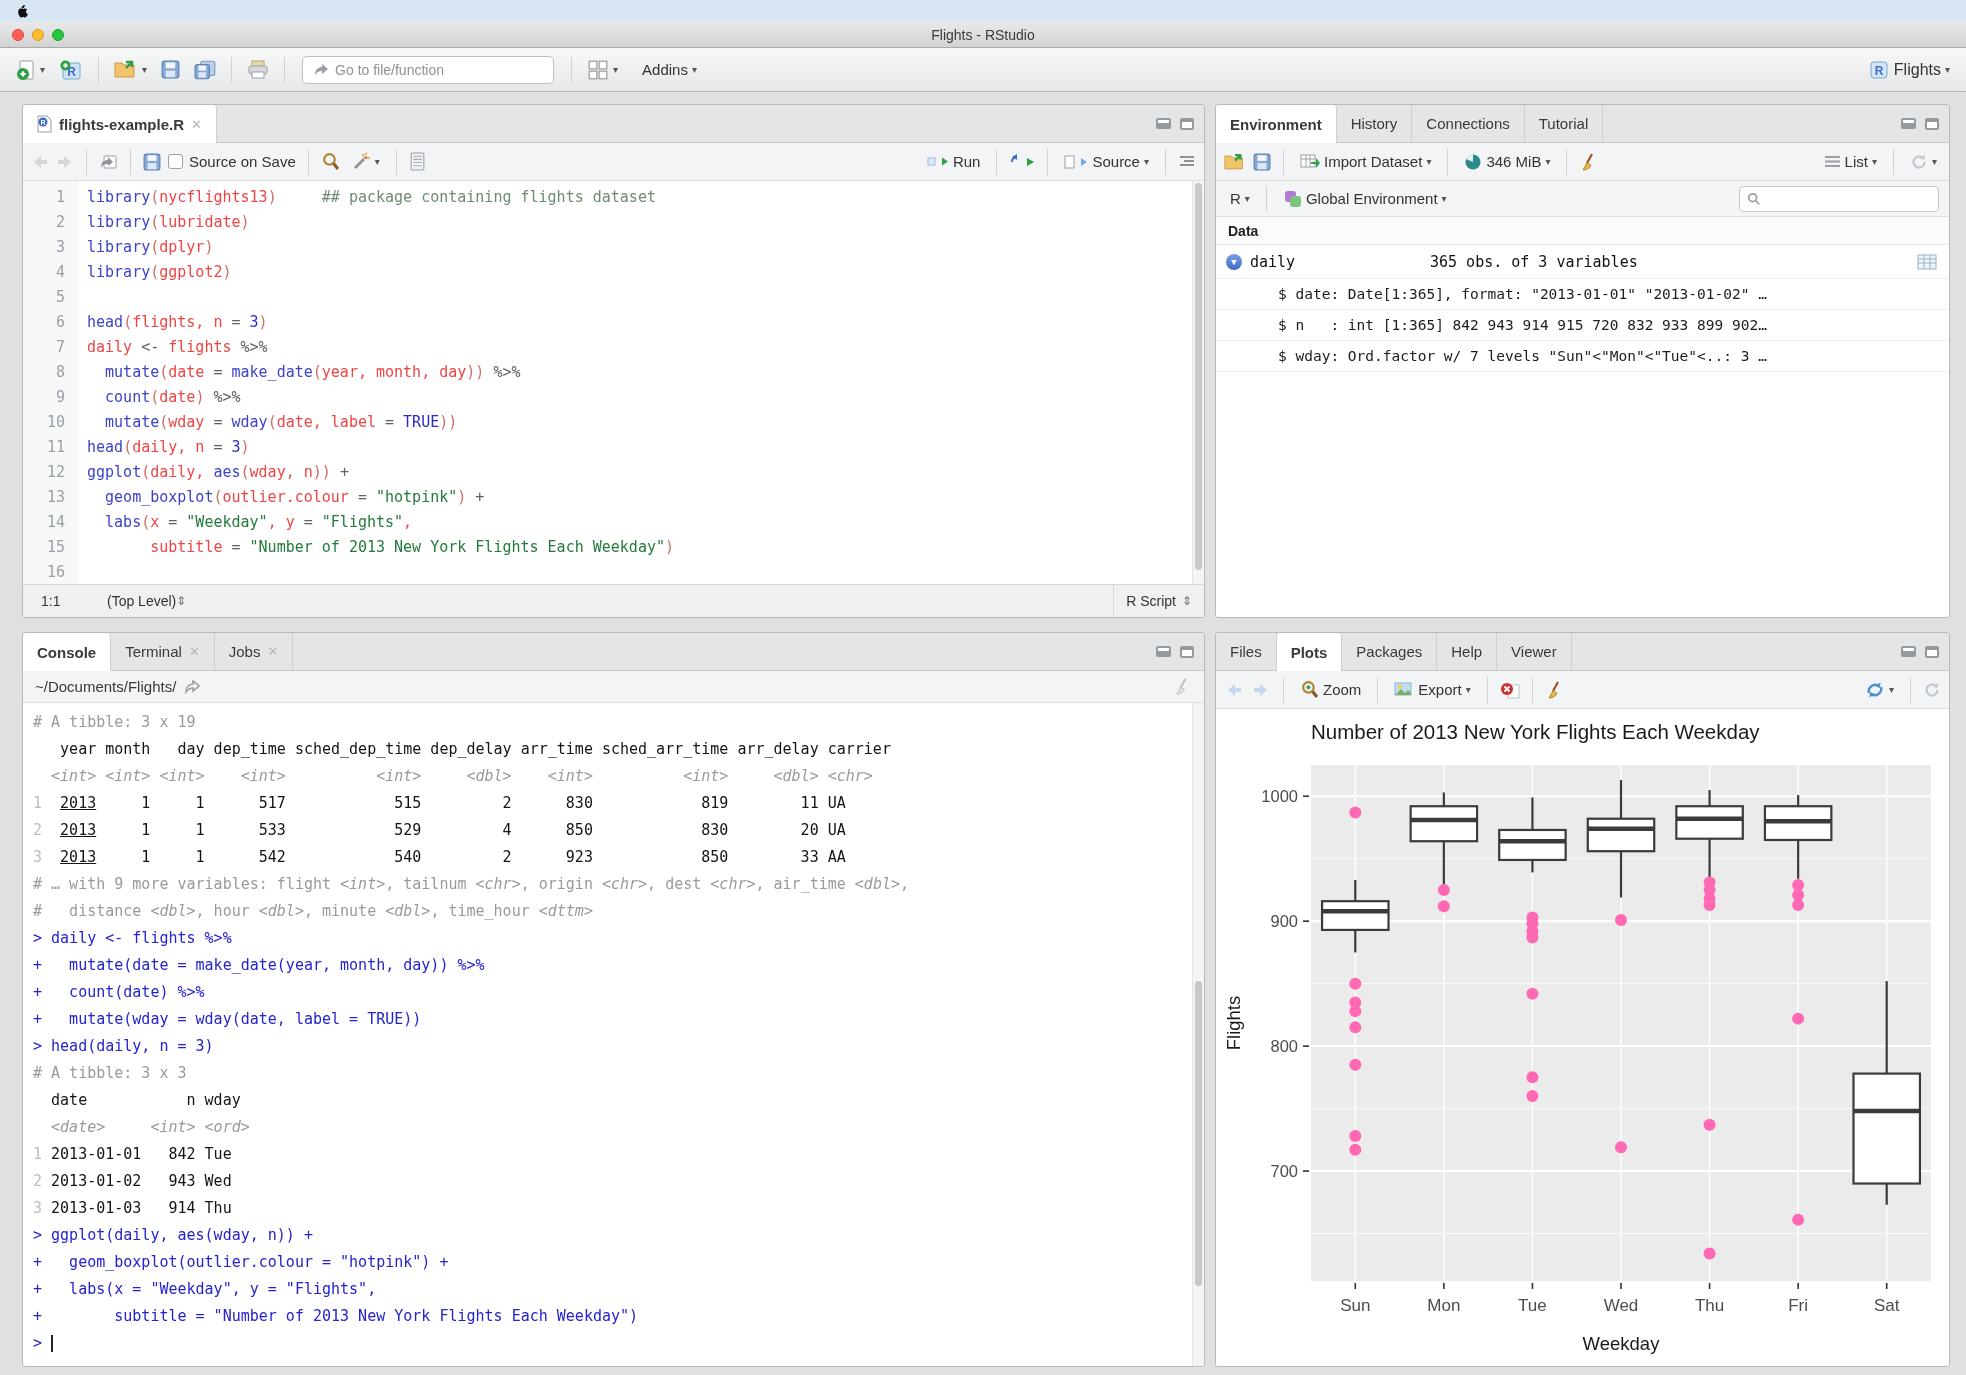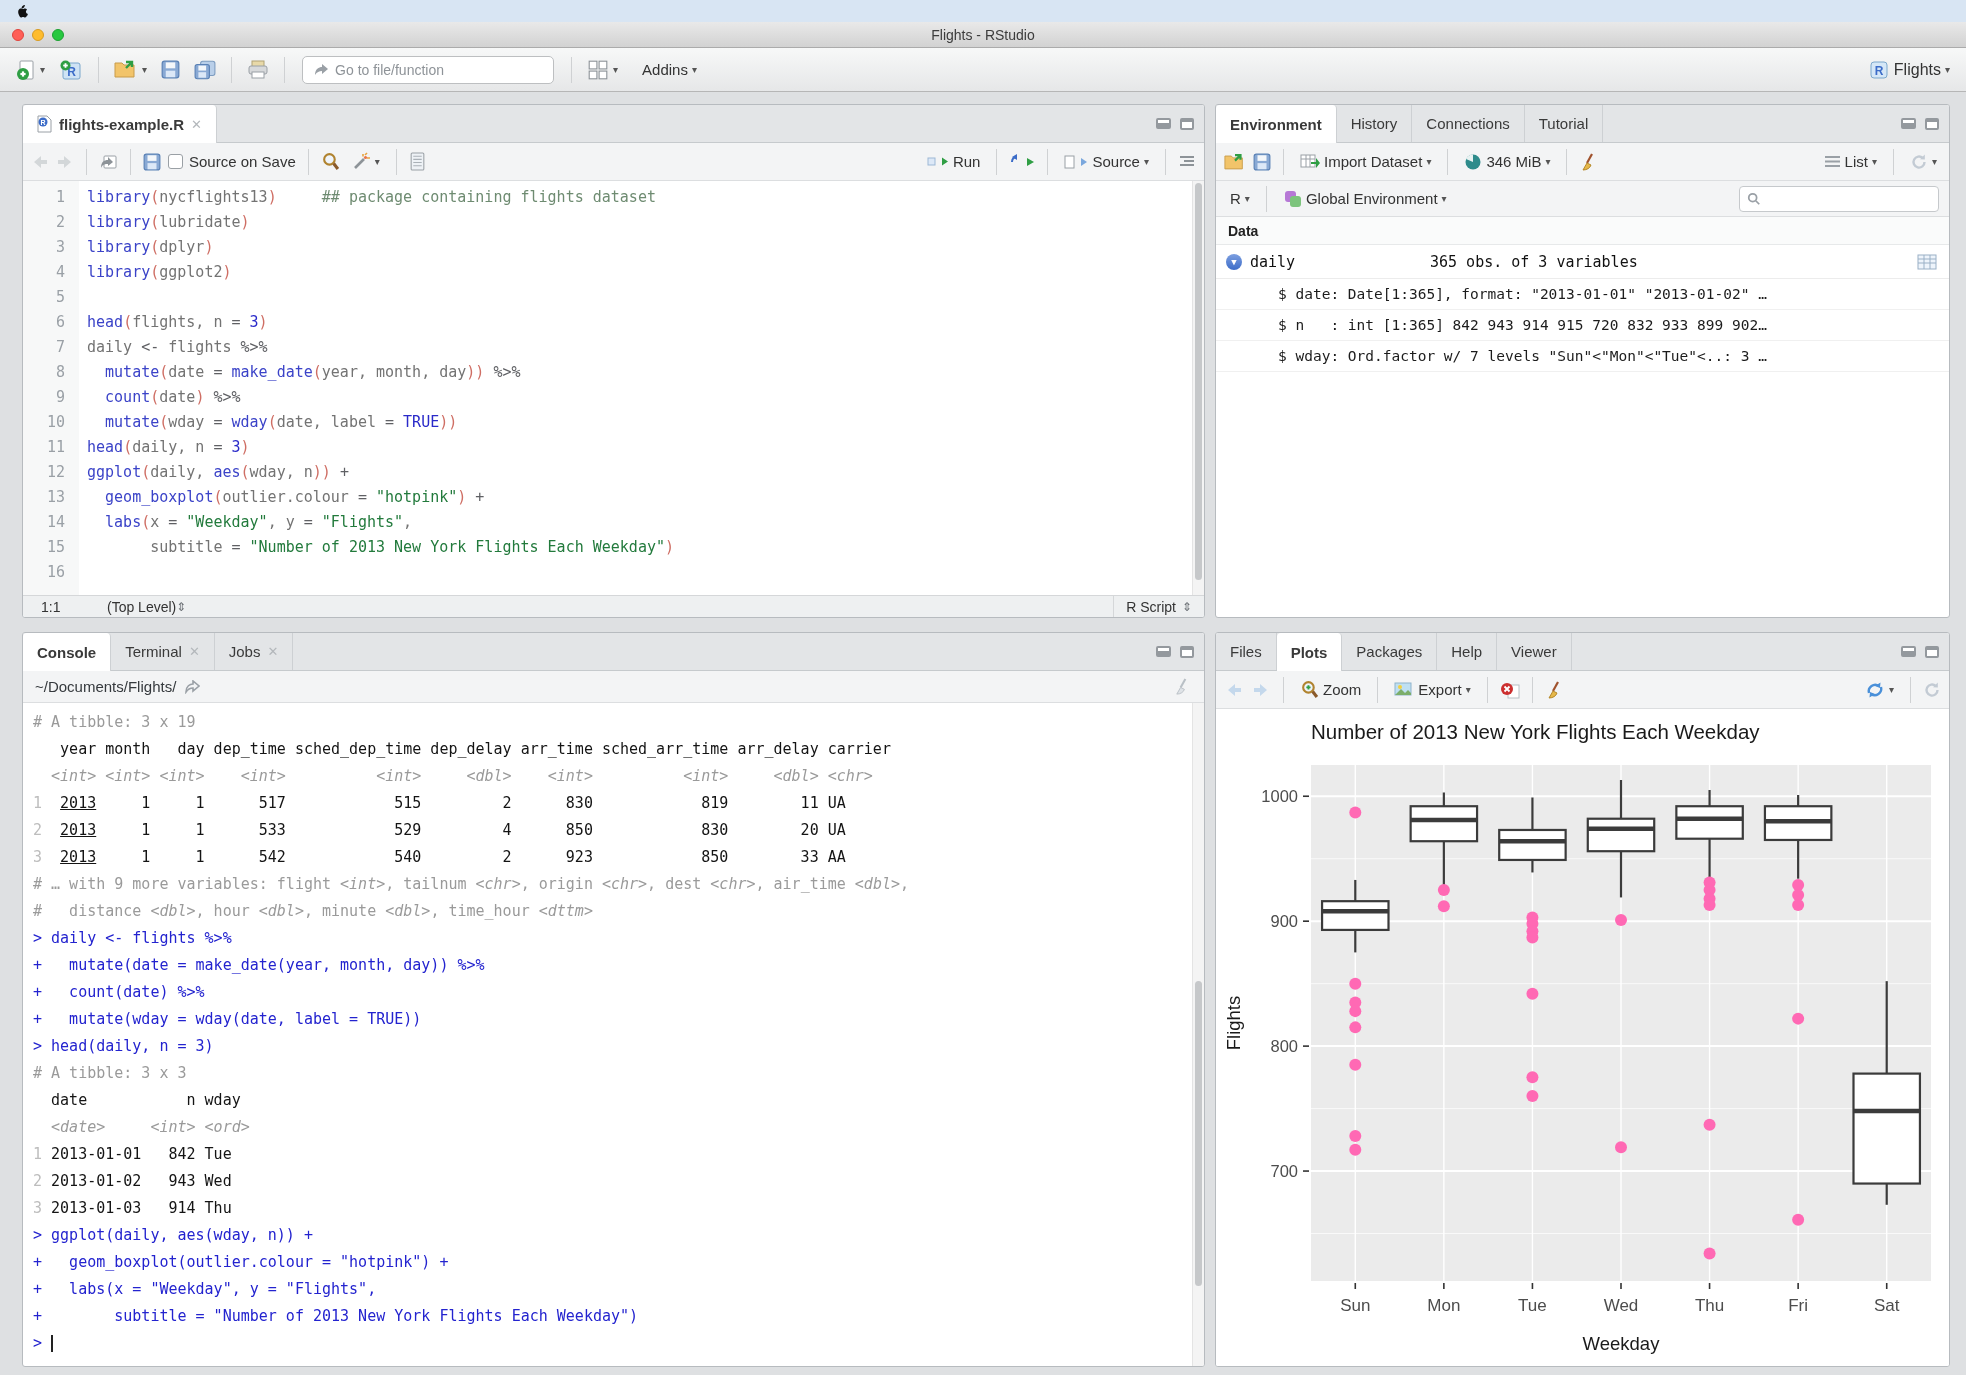--- a/index.html
+++ b/index.html
@@ -61,25 +61,25 @@
   .subtoolbar { height:38px; background:#f3f4f5; border-bottom:1px solid #dcdee0;
                 display:flex; align-items:center; padding:0 8px; gap:7px;
                 font-size:15px; color:#333; flex:none; }
 
   
   .editor { flex:1; display:flex; overflow:hidden; background:#fff; }
   .gutter { width:56px; background:#f7f8f8; color:#9aa0a6; text-align:right;
             padding:4px 14px 0 0; font:15px/25px "DejaVu Sans Mono", monospace; flex:none; }
   .code { flex:1; padding:4px 0 0 8px; font:15px/25px "DejaVu Sans Mono", monospace;
           white-space:pre; color:#1a1a1a; overflow:hidden; }
-  .c-fn{color:#3b43c8} .c-id{color:#737373} .c-p{color:#cf6e64} .c-op{color:#5f6064}
+  .c-fn{color:#3b43c8} .c-id{color:#ef4444} .c-p{color:#cf6e64} .c-op{color:#5f6064}
   .c-num{color:#2a2ac9} .c-kw{color:#2a2ac9} .c-str{color:#227a3c} .c-com{color:#6e8b71}
   .vscroll { width:12px; background:#f4f4f4; border-left:1px solid #e4e4e4; flex:none; position:relative; }
   .vscroll .thumb { position:absolute; left:2px; right:2px; border-radius:4px; background:#c6c8ca; }
-  .statusbar { height:22px; background:#eef0f1; border-top:1px solid #d5d7d9;
+  .statusbar { height:33px; background:#eef0f1; border-top:1px solid #d5d7d9;
                display:flex; align-items:center; font-size:14px; color:#333; flex:none; }
   .statusbar .pos { margin-left:18px; width:66px; }
   .updown { color:#6a6f74; font-size:12px; }
 
   
   .pathbar { height:32px; background:#f3f4f5; border-bottom:1px solid #dcdee0;
              display:flex; align-items:center; gap:8px; padding:0 12px;
              font-size:15px; color:#35393d; flex:none; }
   .console-body { flex:1; display:flex; overflow:hidden; }
   .console-out { flex:1; padding:6px 0 0 10px; font:15px/27px "DejaVu Sans Mono", monospace;

